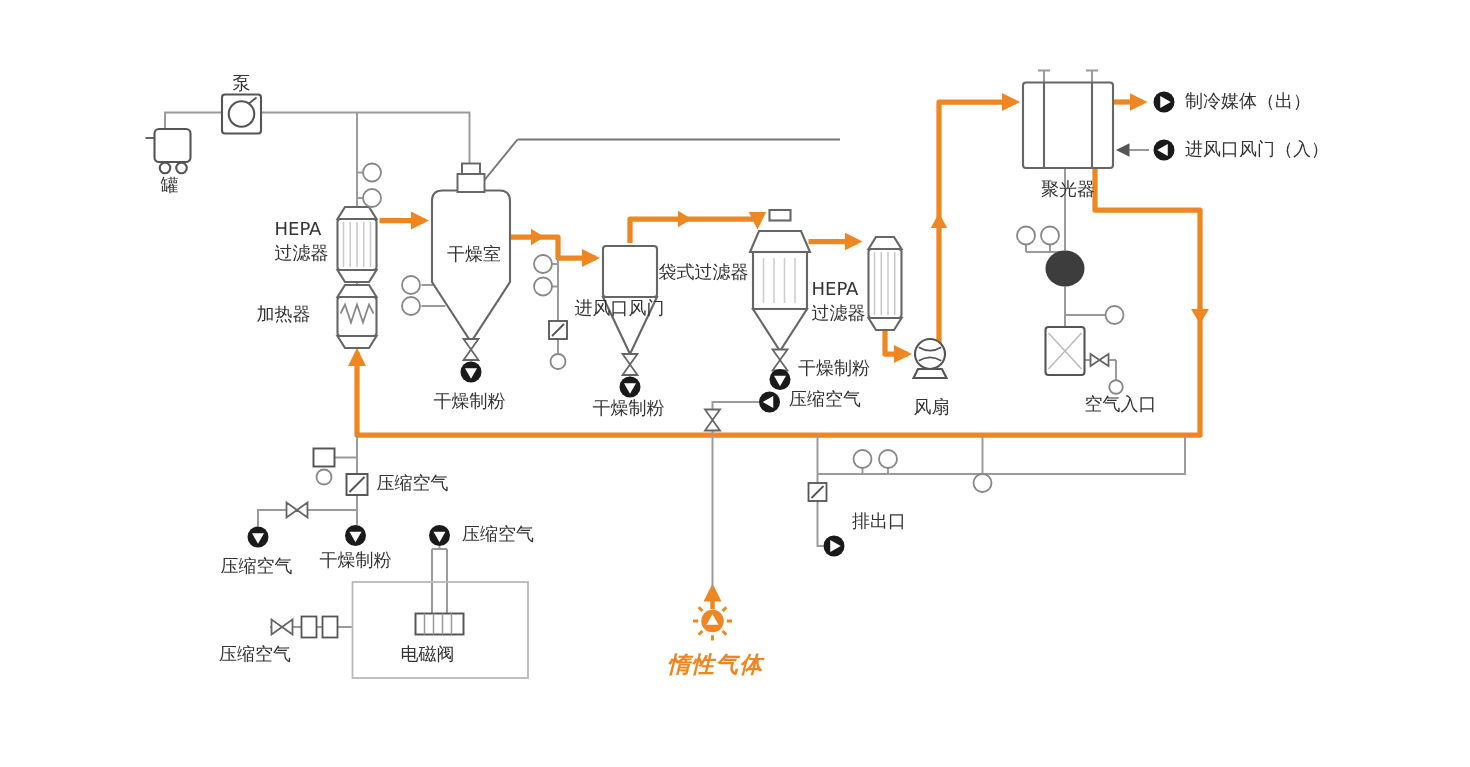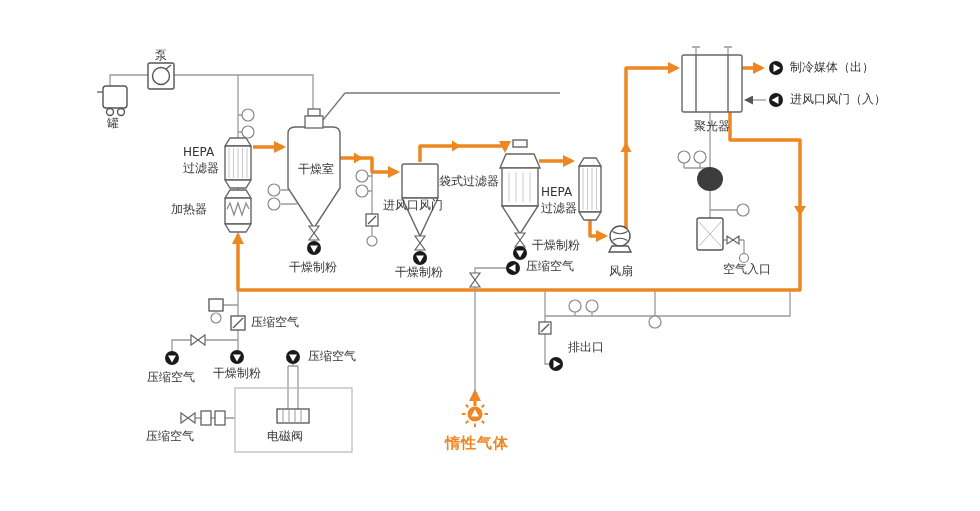--- a/index.html
+++ b/index.html
@@ -4,21 +4,21 @@
 <title>Diagram</title>
 <style>
   html,body{margin:0;padding:0;background:#fff;}
   #canvas{position:relative;width:980px;height:511px;background:#ffffff;overflow:hidden;
           font-family:"DejaVu Sans","Liberation Sans",sans-serif;}
   #flow-svg{position:absolute;left:0;top:0;}
   .lbl{position:absolute;font-size:12px;color:#333;white-space:pre-line;line-height:1.3;}
   .c{transform:translate(-50%,-50%);text-align:center;}
   .l{transform:translateY(-50%);}
   .r{transform:translate(-100%,-50%);text-align:right;}
-  .inert{color:#EE8722;font-weight:bold;font-size:15px;letter-spacing:1px;}
+  .inert{color:#EE8722;font-weight:bold;font-size:15px;letter-spacing:1px;font-style:italic;}
 </style>
 </head>
 <body>
 
 <div id="canvas">
 
 <svg id="flow-svg" width="980" height="511" viewBox="0 0 980 511">
   <defs>
     <marker id="ma" markerUnits="userSpaceOnUse" markerWidth="12" markerHeight="12" refX="9" refY="6" orient="auto">
       <path d="M0,0 L12,6 L0,12 Z" fill="#EE8722"></path>

